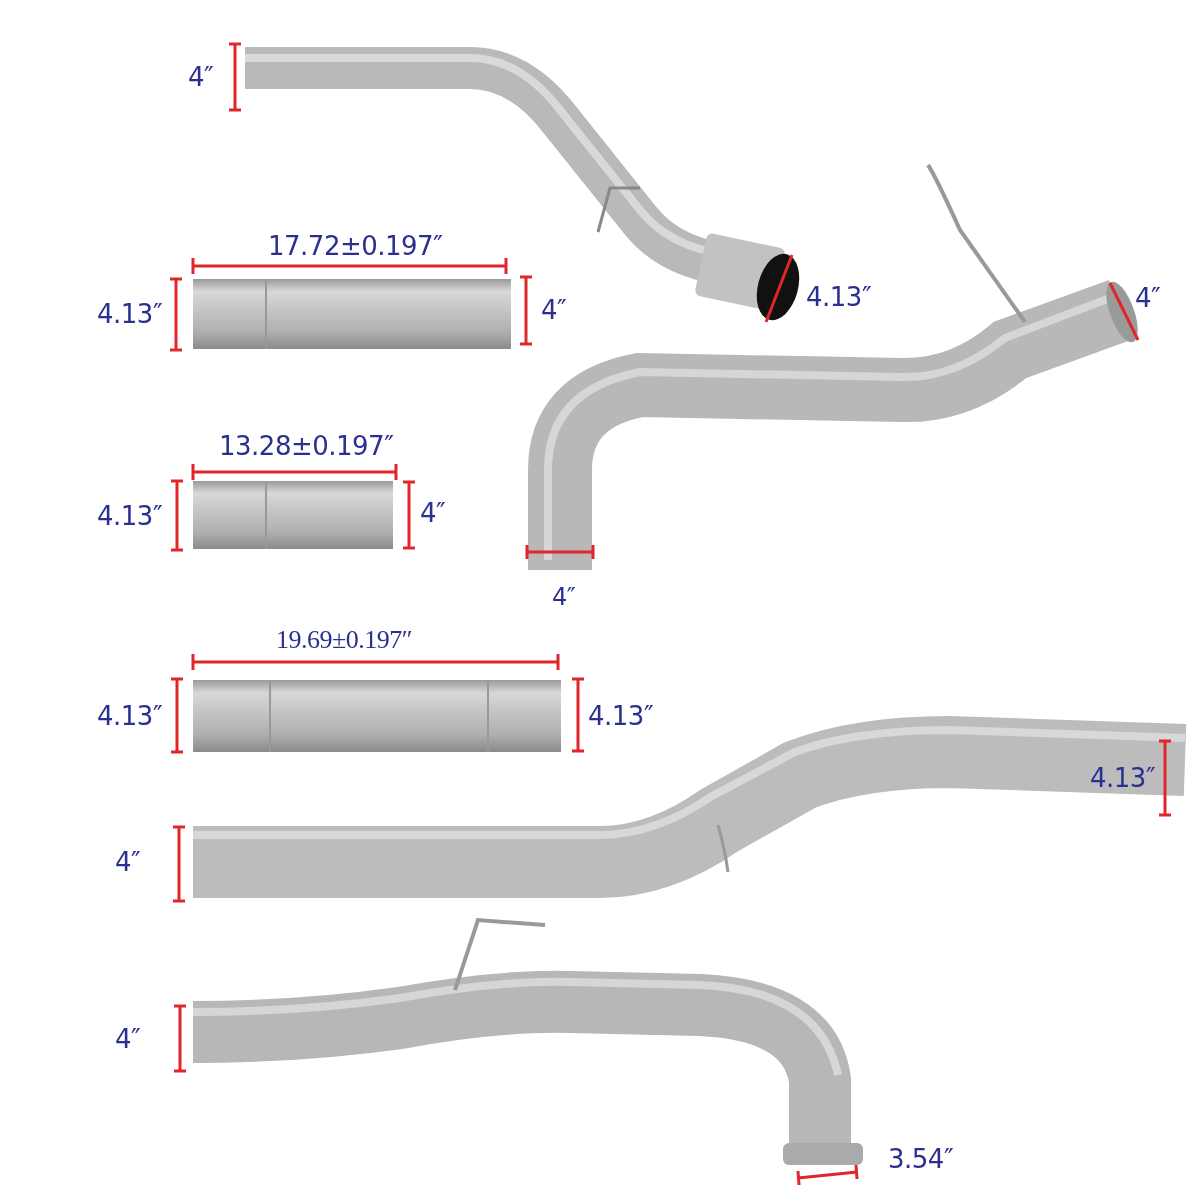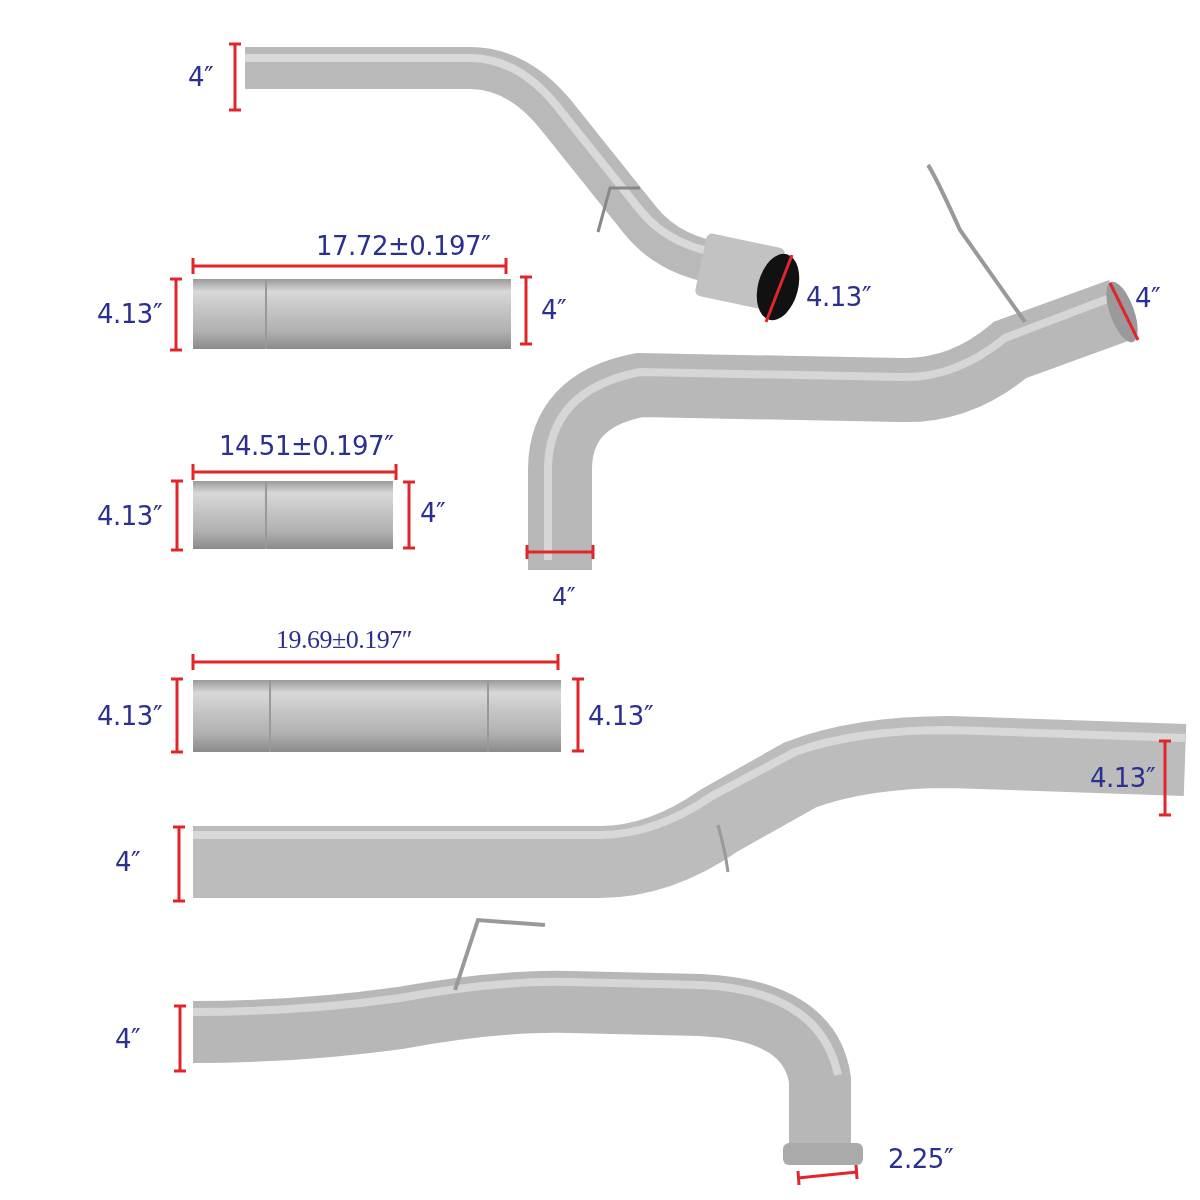--- a/index.html
+++ b/index.html
@@ -114,33 +114,33 @@
   <line x1="174" y1="1006" x2="186" y2="1006" stroke="#e0262b" stroke-width="3"></line>
   <line x1="174" y1="1071" x2="186" y2="1071" stroke="#e0262b" stroke-width="3"></line>
   <line x1="798" y1="1178" x2="857" y2="1172" stroke="#e0262b" stroke-width="3"></line>
   <line x1="798" y1="1171" x2="799" y2="1185" stroke="#e0262b" stroke-width="3"></line>
   <line x1="856" y1="1165" x2="857" y2="1179" stroke="#e0262b" stroke-width="3"></line>
 </svg>
 
 <div class="lbl" style="left:188px;top:64px;">4″</div>
 <div class="lbl" style="left:806px;top:284px;">4.13″</div>
 
-<div class="lbl" style="left:268px;top:233px;margin-left:48px;">17.72±0.197″</div>
+<div class="lbl" style="left:268px;top:233px;">17.72±0.197″</div>
 <div class="lbl" style="left:97px;top:301px;">4.13″</div>
 <div class="lbl" style="left:541px;top:297px;">4″</div>
 
-<div class="lbl" style="left:219px;top:433px;">14.51±0.197″</div>
+<div class="lbl" style="left:219px;top:433px;">13.28±0.197″</div>
 <div class="lbl" style="left:97px;top:503px;">4.13″</div>
 <div class="lbl" style="left:420px;top:500px;">4″</div>
 
 <div class="lbl" style="left:1135px;top:285px;">4″</div>
 <div class="lbl sm" style="left:552px;top:585px;">4″</div>
 
 <div class="lbl" style="left:276px;top:627px;font-family:Liberation Serif, serif;">19.69±0.197″</div>
 <div class="lbl" style="left:97px;top:703px;">4.13″</div>
 <div class="lbl" style="left:588px;top:703px;">4.13″</div>
 
 <div class="lbl" style="left:115px;top:849px;">4″</div>
 <div class="lbl" style="left:1090px;top:765px;">4.13″</div>
 
 <div class="lbl" style="left:115px;top:1026px;">4″</div>
-<div class="lbl" style="left:888px;top:1146px;">2.25″</div>
+<div class="lbl" style="left:888px;top:1146px;">3.54″</div>
 </div>
 
 </body></html>

